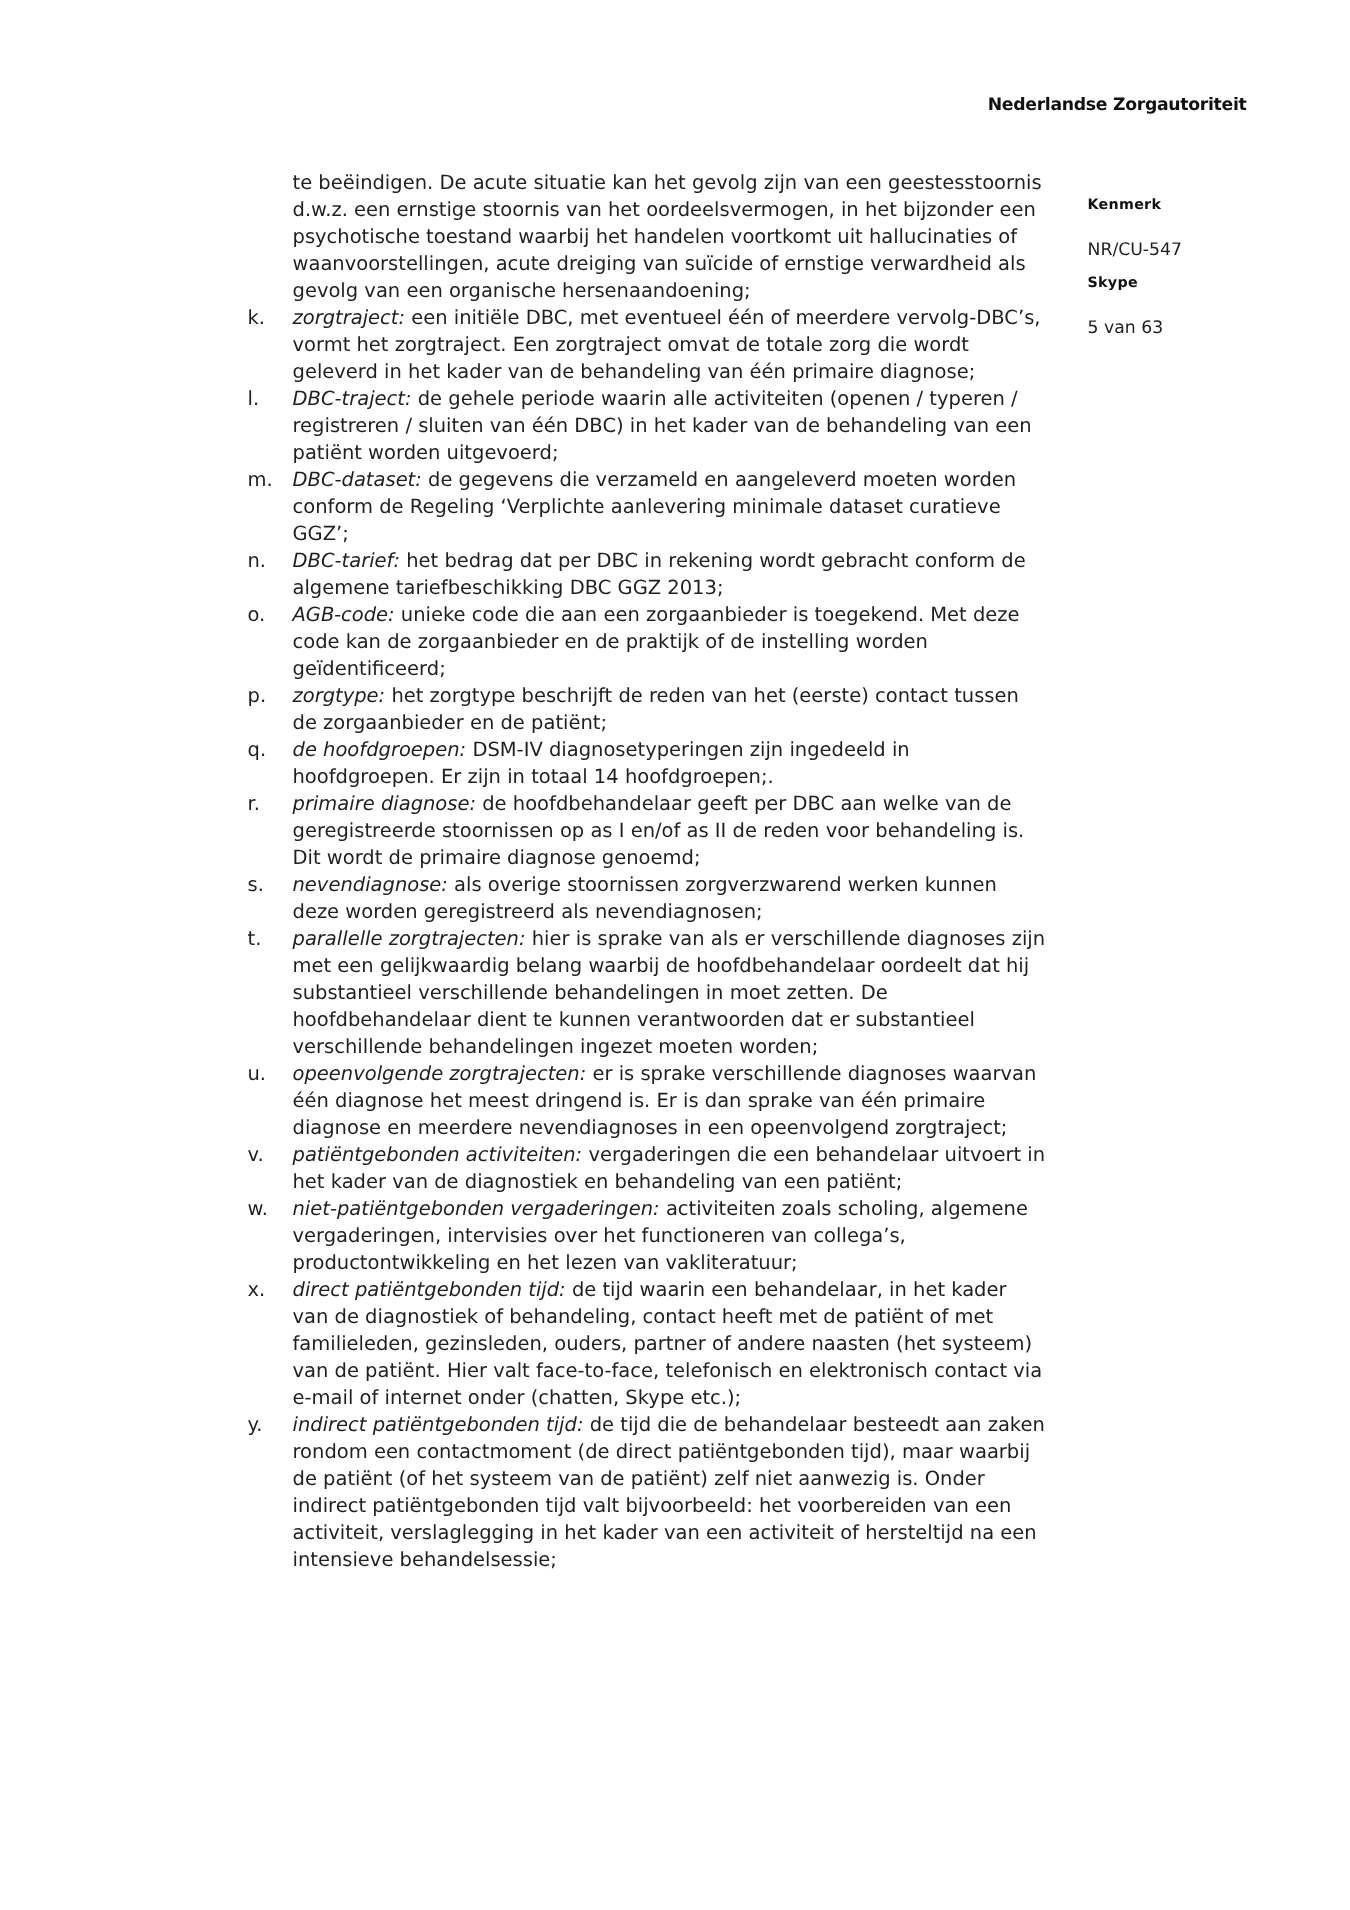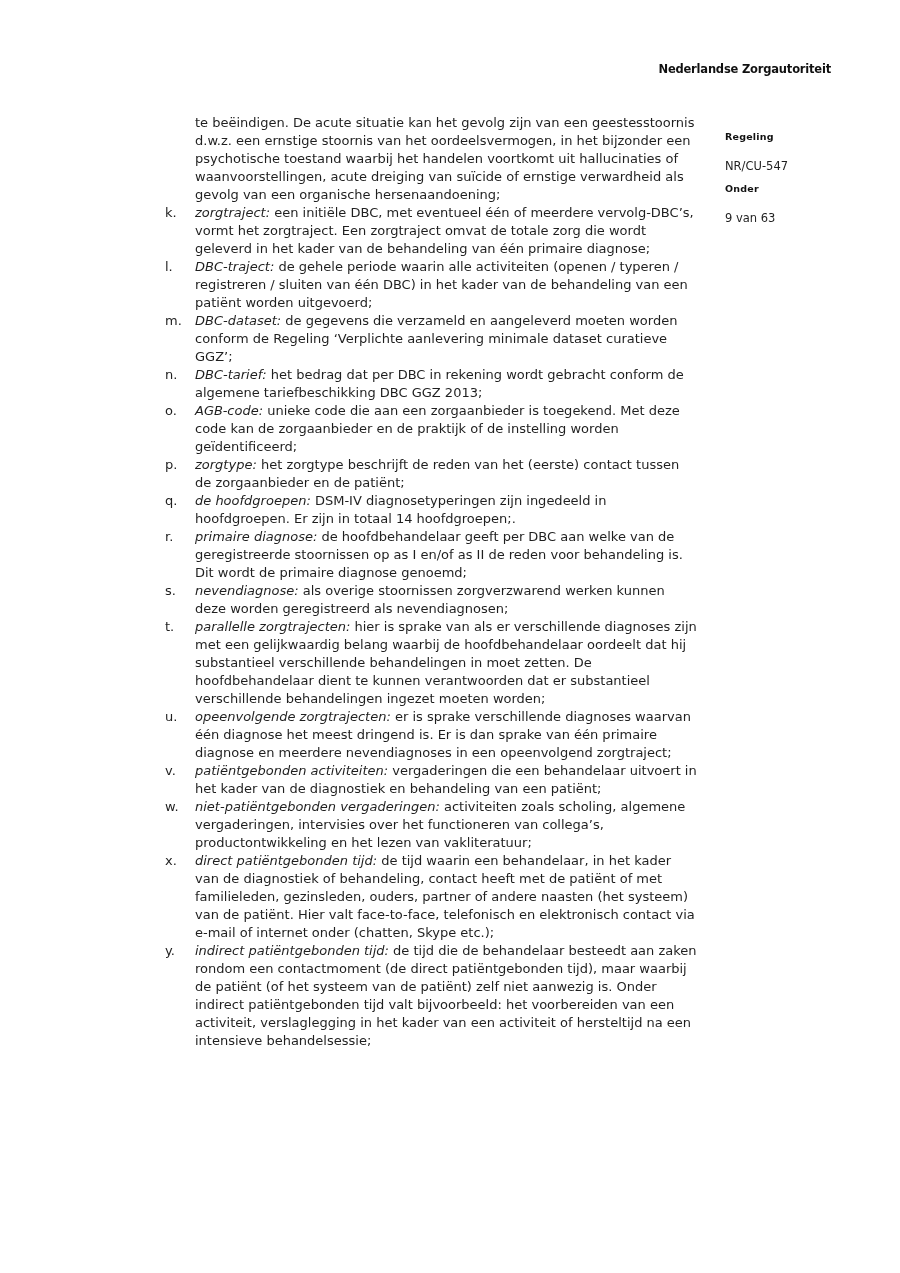--- a/index.html
+++ b/index.html
@@ -72,26 +72,26 @@
 </style>
 </head>
 <body>
 
 <div class="page">
 
   <div class="org-wordmark">Nederlandse Zorgautoriteit</div>
 
   <div class="meta-block">
     <div class="meta-group">
-      <div class="meta-label">Regeling</div>
+      <div class="meta-label">Kenmerk</div>
       <div class="meta-value">NR/CU-547</div>
     </div>
     <div class="meta-group">
-      <div class="meta-label">Onder</div>
-      <div class="meta-value">9 van 63</div>
+      <div class="meta-label">Skype</div>
+      <div class="meta-value">5 van 63</div>
     </div>
   </div>
 
   <div class="content">
     <p class="intro">te beëindigen. De acute situatie kan het gevolg zijn van een geestesstoornis d.w.z. een ernstige stoornis van het oordeelsvermogen, in het bijzonder een psychotische toestand waarbij het handelen voortkomt uit hallucinaties of waanvoorstellingen, acute dreiging van suïcide of ernstige verwardheid als gevolg van een organische hersenaandoening;</p>
     <div class="def-list" id="defs">
   <div class="def-item">
     <span class="def-letter">k.</span>
     <span class="def-body"><i class="def-term">zorgtraject: </i><span class="def-rest">een initiële DBC, met eventueel één of meerdere vervolg-DBC’s, vormt het zorgtraject. Een zorgtraject omvat de totale zorg die wordt geleverd in het kader van de behandeling van één primaire diagnose;</span></span>
   </div>

